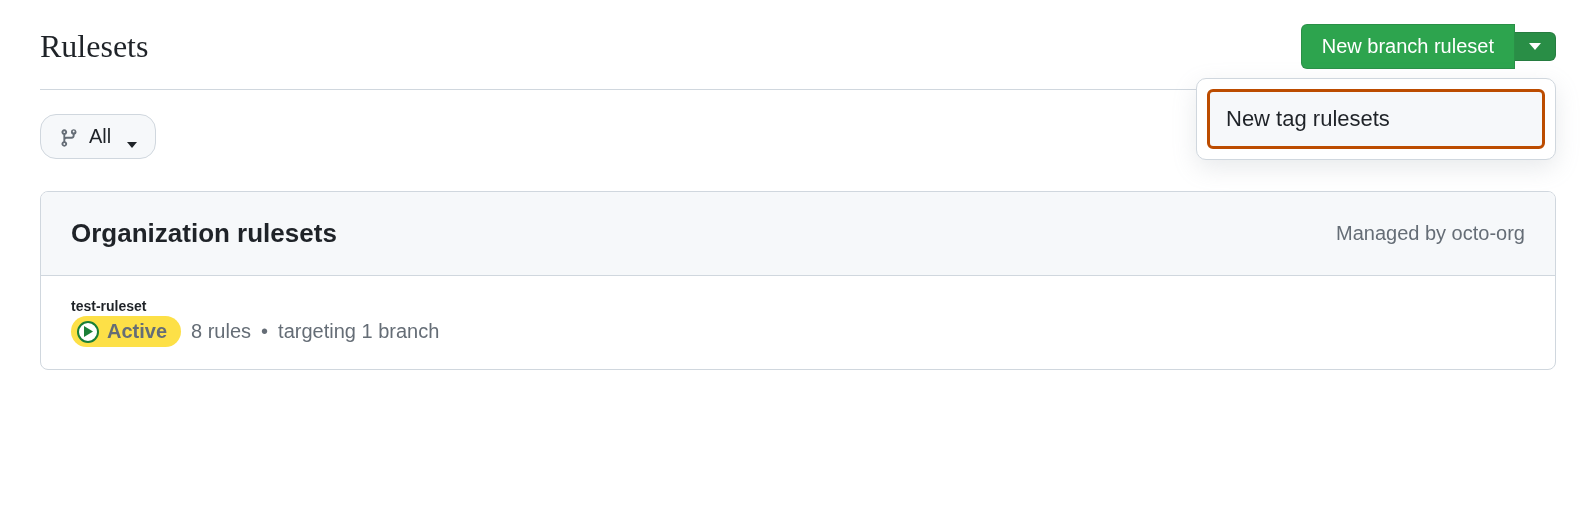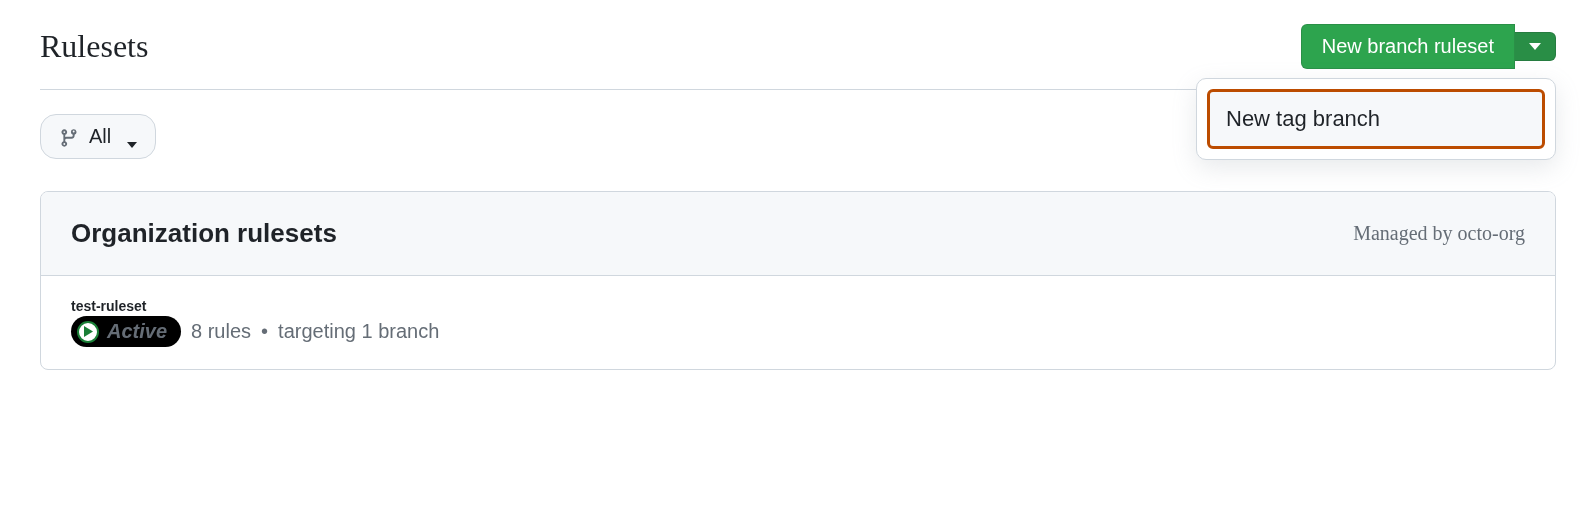--- a/index.html
+++ b/index.html
@@ -130,21 +130,20 @@
       border-bottom: 1px solid #d0d7de;
     }
     .panel-title {
       font-size: 26px;
       font-weight: 600;
       color: #1f2328;
     }
     .panel-subtitle {
       font-size: 20px;
       color: #656d76;
-      font-family: Liberation Serif, serif;
     }
     .ruleset-row {
       padding: 22px 30px;
     }
     .ruleset-name {
       font-size: 14px;
       font-weight: 700;
       color: #1f2328;
       margin-bottom: 2px;
     }
@@ -152,26 +151,25 @@
       display: flex;
       align-items: center;
       gap: 10px;
       font-size: 20px;
       color: #656d76;
     }
     .status-badge {
       display: inline-flex;
       align-items: center;
       gap: 8px;
-      background: #000000;
+      background: #fde047;
       border-radius: 18px;
       padding: 4px 14px 4px 6px;
       font-weight: 600;
       color: #656d76;
-      font-style: italic;
     }
     .status-icon {
       width: 22px;
       height: 22px;
       border: 2.5px solid #1a7f37;
       border-radius: 50%;
       display: flex;
       align-items: center;
       justify-content: center;
       background: #ffffff;
@@ -192,21 +190,21 @@
 <div class="header-row">
   <h1 class="page-title">Rulesets</h1>
   <div class="button-group">
     <button class="btn-primary">
       <span>New branch ruleset</span>
     </button>
     <button class="btn-primary-caret">
       <span class="caret-down-white"></span>
     </button>
     <div class="dropdown-menu">
-      <div class="dropdown-item">New tag branch</div>
+      <div class="dropdown-item">New tag rulesets</div>
     </div>
   </div>
 </div>
 
 <div class="filter-row">
   <button class="filter-btn">
     <svg class="branch-icon" viewBox="0 0 16 16">
       <path d="M9.5 3.25a2.25 2.25 0 1 1 3 2.122V6A2.5 2.5 0 0 1 10 8.5H6a1 1 0 0 0-1 1v1.128a2.251 2.251 0 1 1-1.5 0V5.372a2.25 2.25 0 1 1 1.5 0v1.836A2.493 2.493 0 0 1 6 7h4a1 1 0 0 0 1-1v-.628A2.25 2.25 0 0 1 9.5 3.25ZM4.25 2.5a.75.75 0 1 0 0 1.5.75.75 0 0 0 0-1.5Zm0 9.5a.75.75 0 1 0 0 1.5.75.75 0 0 0 0-1.5Zm7.5-10a.75.75 0 1 0 0 1.5.75.75 0 0 0 0-1.5Z"></path>
     </svg>
     <span>All</span>

